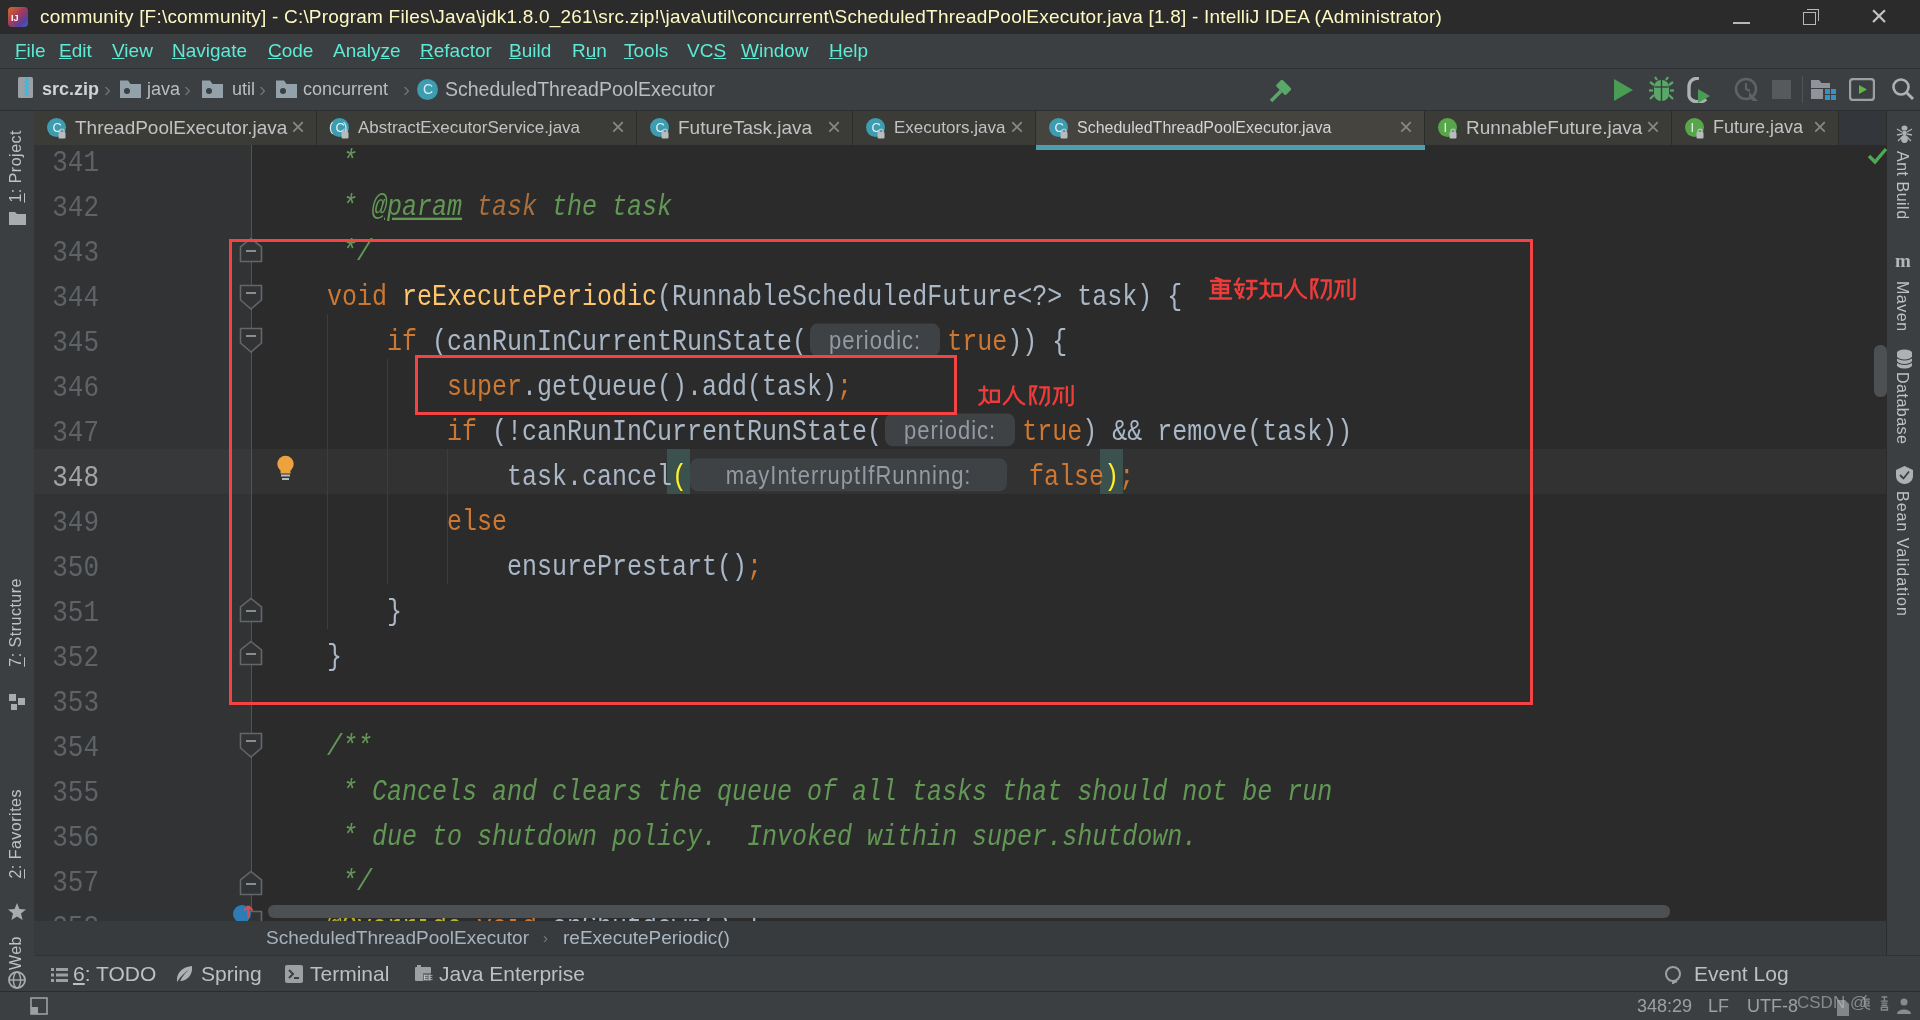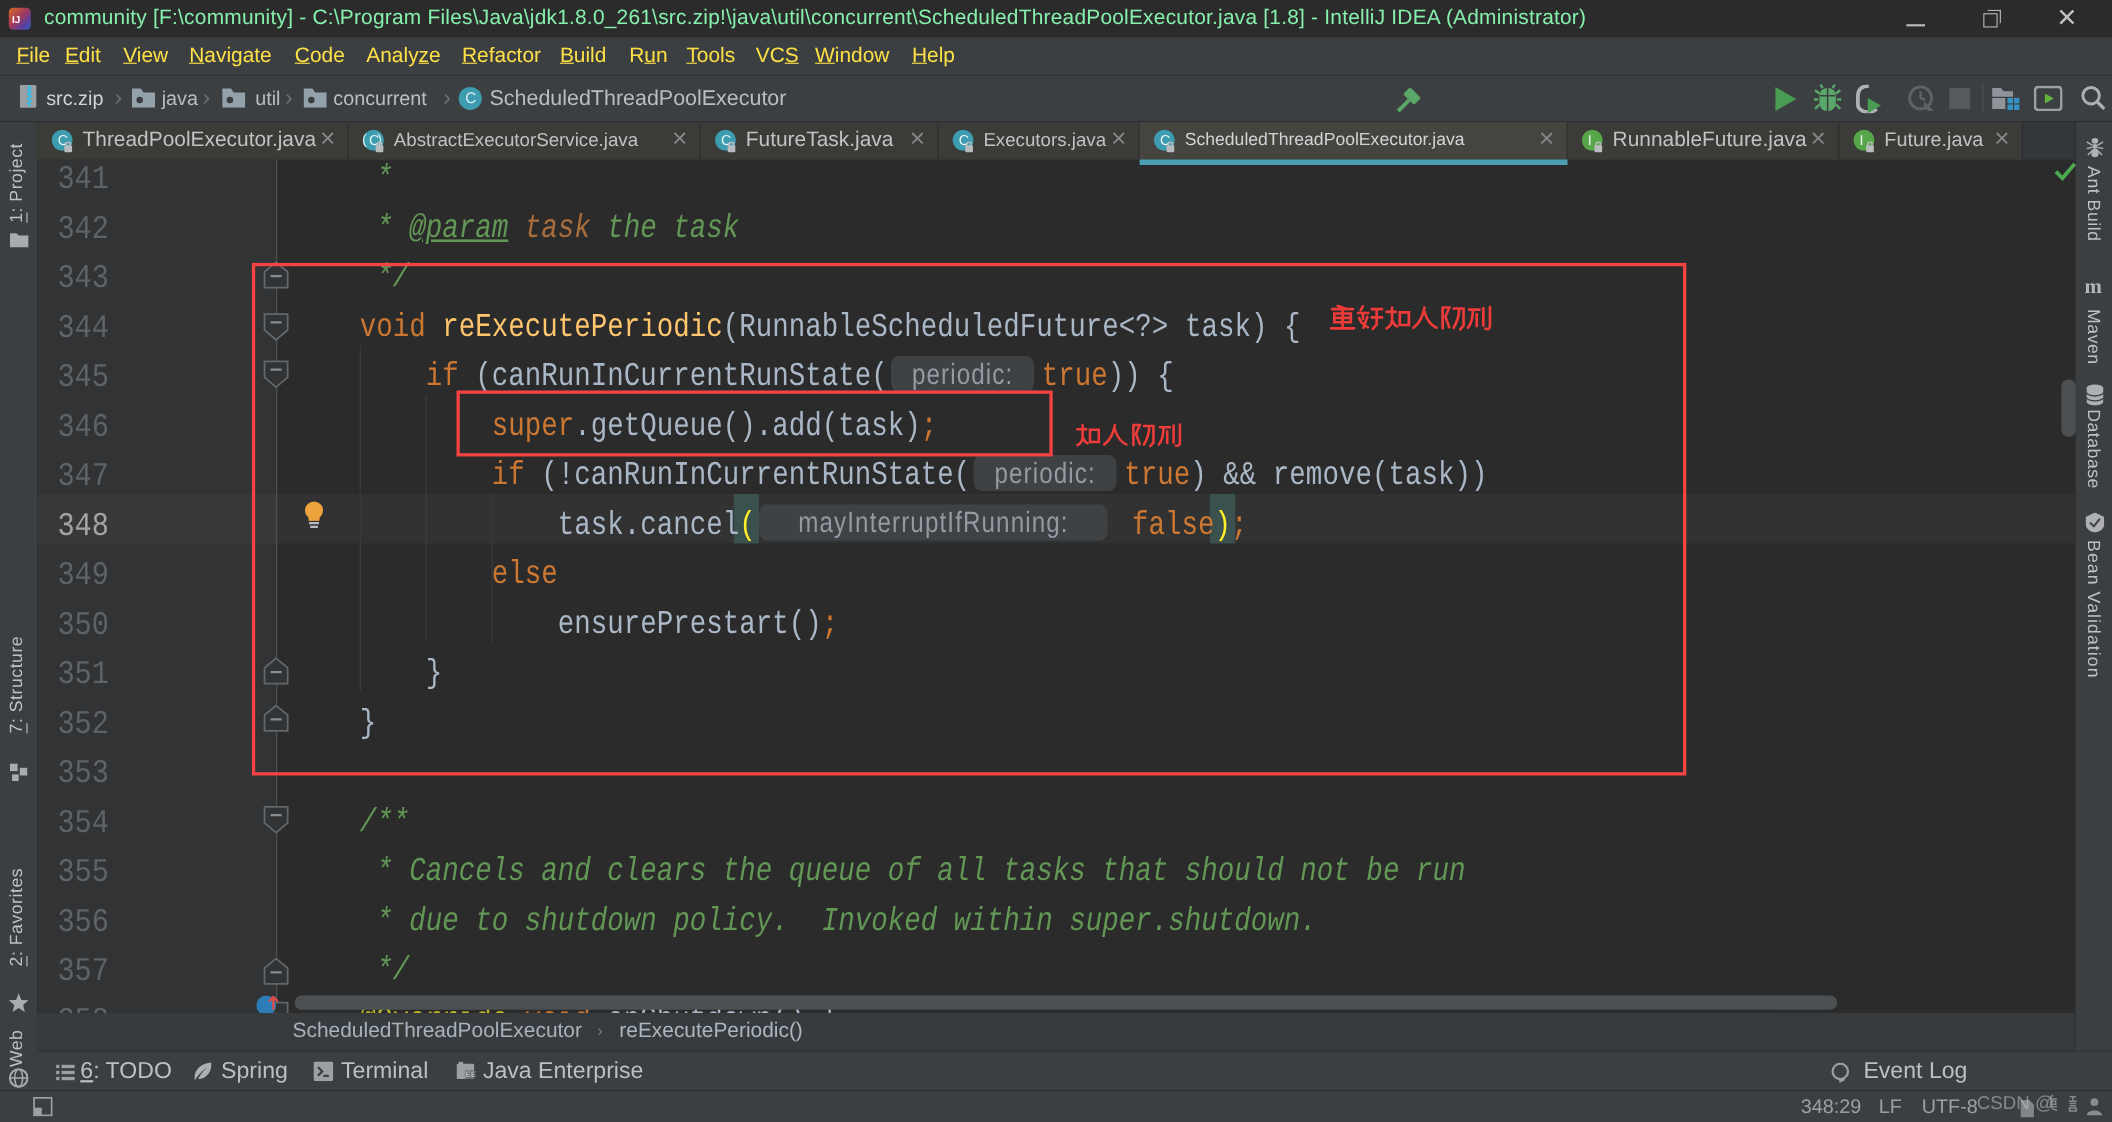--- a/index.html
+++ b/index.html
@@ -1,21 +1,21 @@
 <!DOCTYPE html>
 <html><head><meta charset="utf-8"><style>
 *{margin:0;padding:0;box-sizing:content-box}
 html,body{width:1920px;height:1020px;overflow:hidden;background:#2b2b2b;
   font-family:"Liberation Sans",sans-serif;}
 .abs{position:absolute}
 
 #titlebar{left:0;top:0;width:1920px;height:34px;background:#2b2b2b;}
-#title-txt{left:40px;top:0;height:40px;line-height:34px;font-size:19px;color:#86efac;letter-spacing:.2px;white-space:pre}
+#title-txt{left:40px;top:0;height:40px;line-height:34px;font-size:19px;color:#fef9c3;letter-spacing:.2px;white-space:pre}
 #menubar{left:0;top:34px;width:1920px;height:34px;background:#3c3f41;border-bottom:1px solid #2f3234}
-.mi{position:absolute;top:0;line-height:34px;font-size:19px;color:#fde047}
+.mi{position:absolute;top:0;line-height:34px;font-size:19px;color:#5eead4}
 #toolbar{left:0;top:69px;width:1920px;height:41px;background:#3c3f41;border-bottom:1px solid #2c2f31}
 .bc-t{font-size:18px;color:#bbbdbf;line-height:41px}
 .chev{color:#6e7173;font-size:21px;line-height:40px}
 
 #tabstrip{left:34px;top:111px;width:1852px;height:34px;background:#33363a;}
 .tab{position:absolute;top:0;height:34px;background:#3b3b37;border-right:1px solid #2a2c2e}
 .tab.act{background:#45443f}
 .tab.act .tab-txt{color:#d2d4d6}
 .tab-txt{position:absolute;top:0;line-height:33px;font-size:20px;color:#c0c2c4;white-space:nowrap}
 .tab-x{position:absolute;top:-1px;line-height:34px;font-size:24px;color:#84888b}
@@ -85,21 +85,21 @@
     <span class="mi" style="left:687px">VC<u>S</u></span>
     <span class="mi" style="left:741px"><u>W</u>indow</span>
     <span class="mi" style="left:829px"><u>H</u>elp</span>
   </div>
 
 <div class="abs" id="toolbar">
   <svg class="abs" style="left:18px;top:8px" width="16" height="22">
       <rect x="0" y="0" width="15" height="21" rx="1.5" fill="#9aa0a3"></rect>
       <path d="M7.5 1 L10 3 L7.5 5 L10 7 L7.5 9 L10 11 L7.5 13 L10 15 L7.5 17 L10 19" stroke="#40b6e0" stroke-width="2" fill="none"></path>
     </svg>
-  <span class="abs bc-t" style="left:42px;font-weight:normal;color:#d0d2d4">src.zip</span>
+  <span class="abs bc-t" style="left:42px;font-weight:bold;color:#d0d2d4">src.zip</span>
   <span class="abs chev" style="left:104px">›</span>
   <svg class="abs" style="left:120px;top:10px" width="21" height="19">
       <path d="M0 1.5 h8 l2.5 3.5 h10.5 v14 h-21 z" fill="#93a1ab"></path>
       <circle cx="7" cy="12" r="3" fill="#3c3f41"></circle>
     </svg>
   <span class="abs bc-t" style="left:147px">java</span>
   <span class="abs chev" style="left:184px">›</span>
   <svg class="abs" style="left:202px;top:10px" width="21" height="19">
       <path d="M0 1.5 h8 l2.5 3.5 h10.5 v14 h-21 z" fill="#93a1ab"></path>
       <circle cx="7" cy="12" r="3" fill="#3c3f41"></circle>

